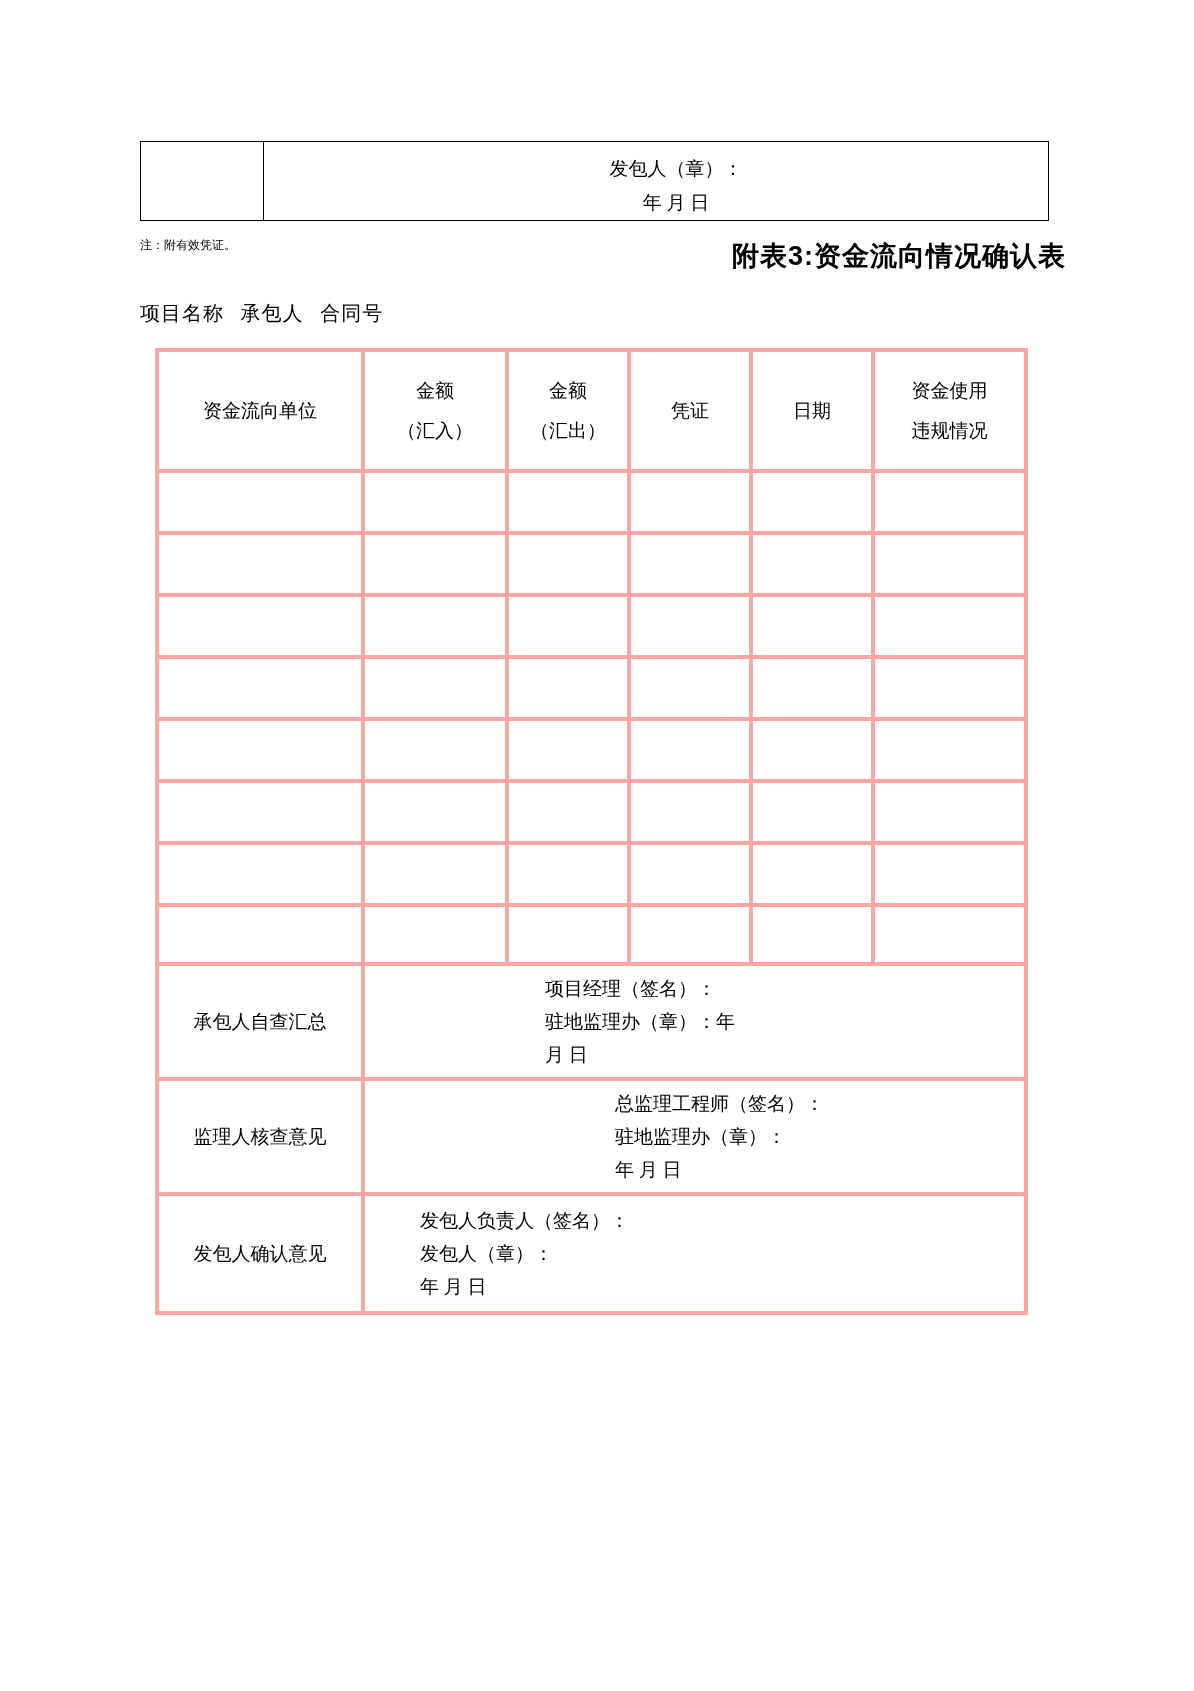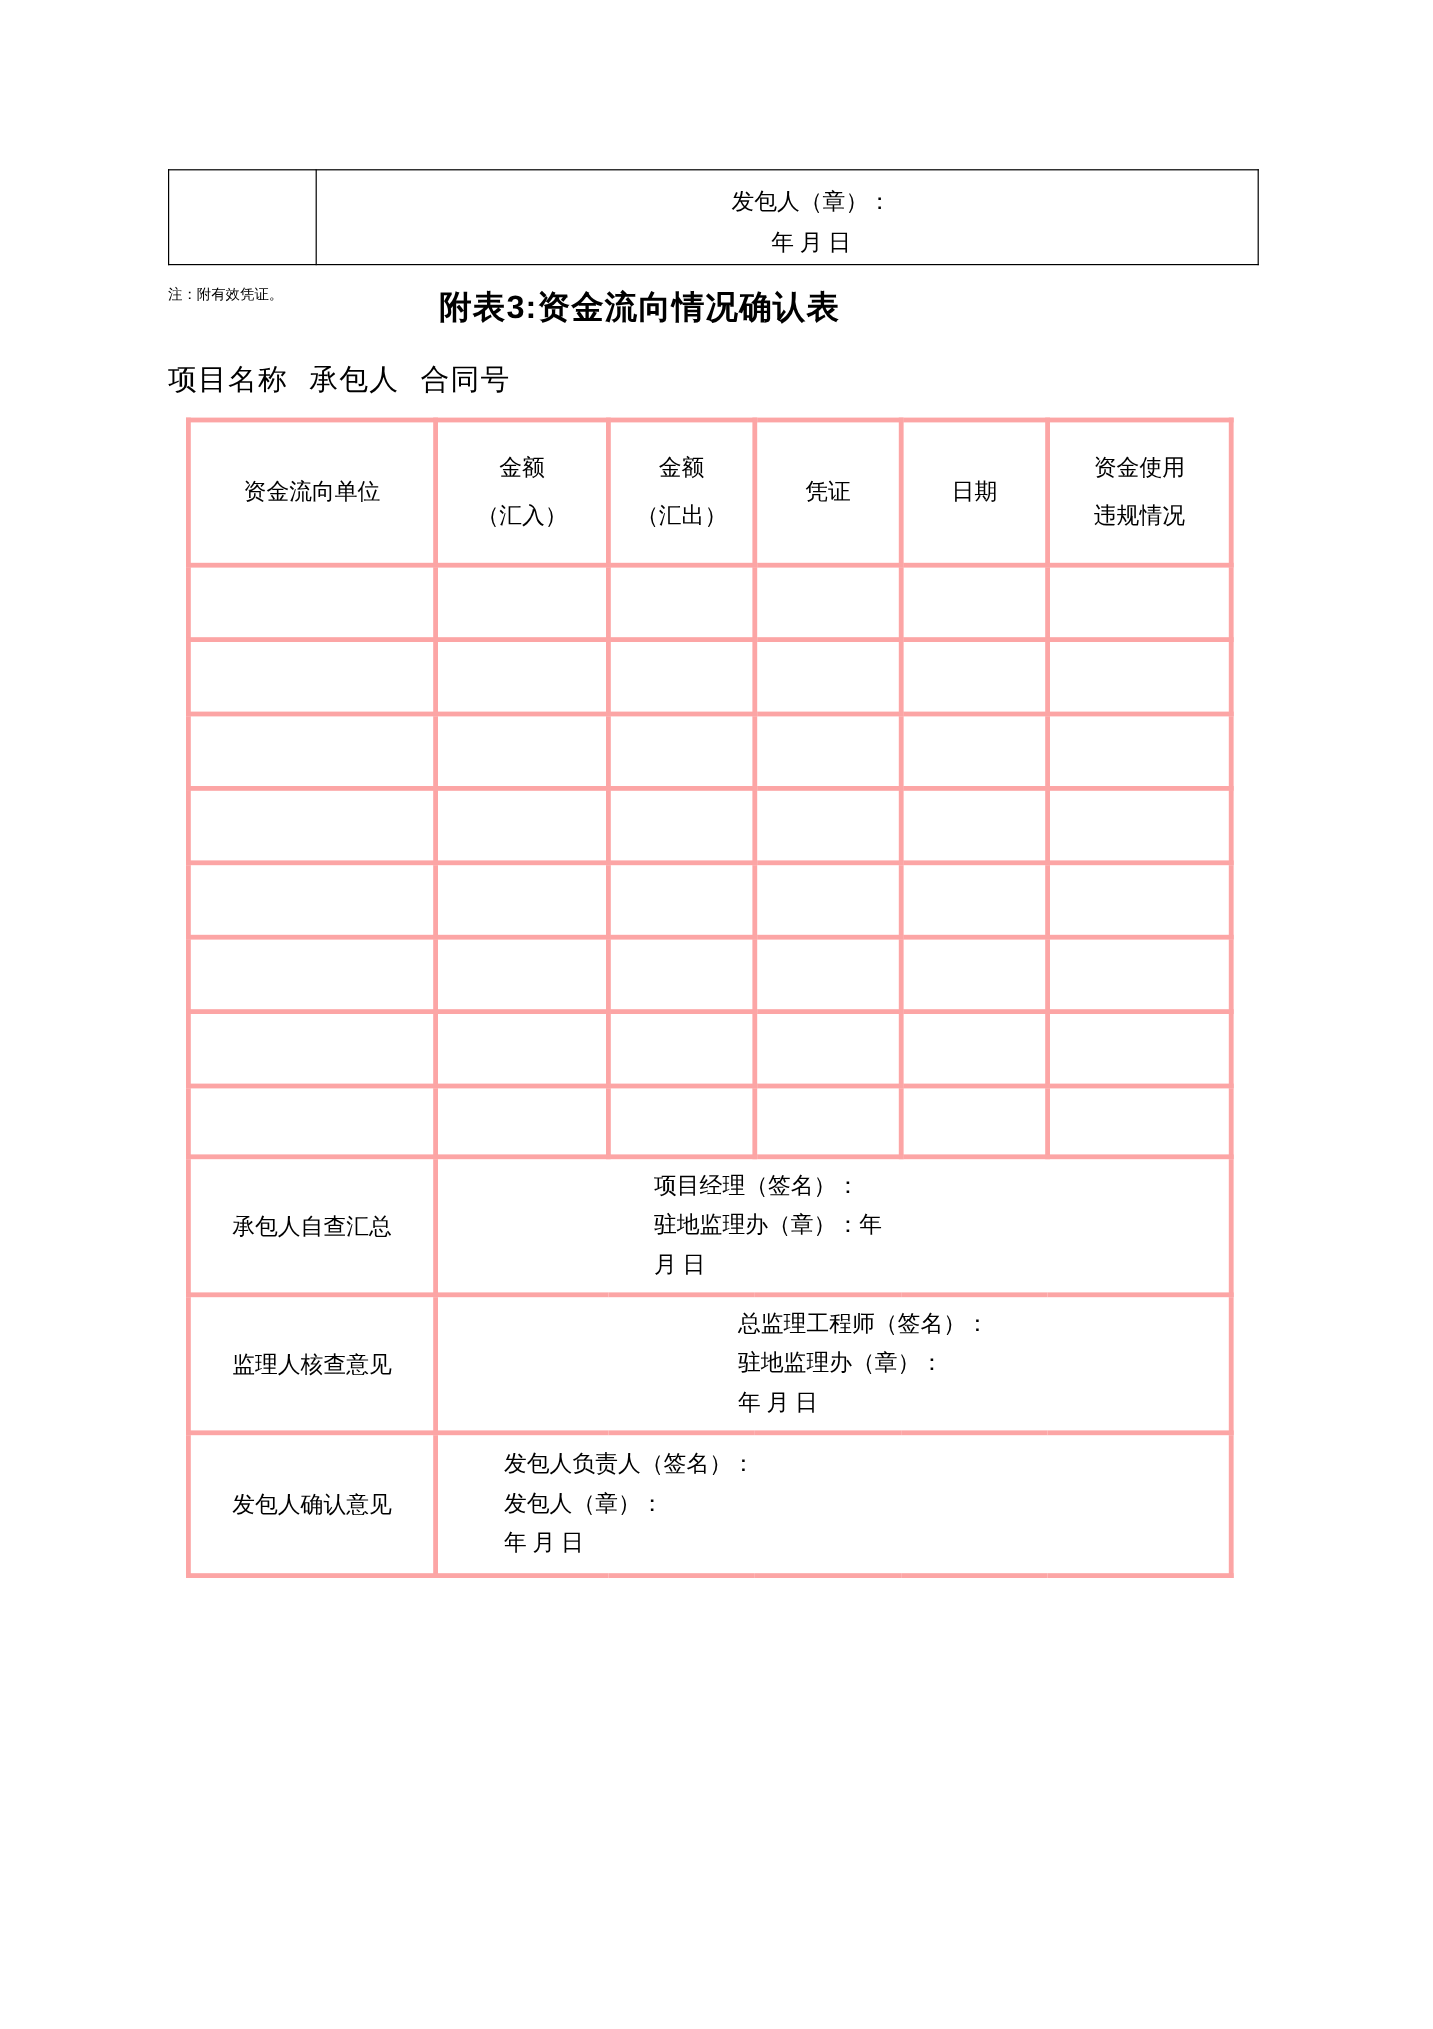--- a/index.html
+++ b/index.html
@@ -59,33 +59,33 @@
     line-height: 28px;
     margin-top: 12px;
   }
 
   
   .main-title {
     position: absolute;
     left: 0;
     top: 238px;
     width: 1066px;
-    text-align: center;
+    text-align: right;
     font-size: 27px;
     font-weight: bold;
     font-family: "Liberation Sans", "DejaVu Sans", sans-serif;
     letter-spacing: 1px;
   }
 
   
   .project-line {
     position: absolute;
     left: 140px;
     top: 300px;
-    font-size: 24px;
+    font-size: 20px;
     font-family: "Liberation Sans", "DejaVu Sans", sans-serif;
     letter-spacing: 1px;
   }
   .project-line span { margin-right: 10px; }
 
   
   .main-table {
     position: absolute;
     left: 155px;
     top: 348px;

